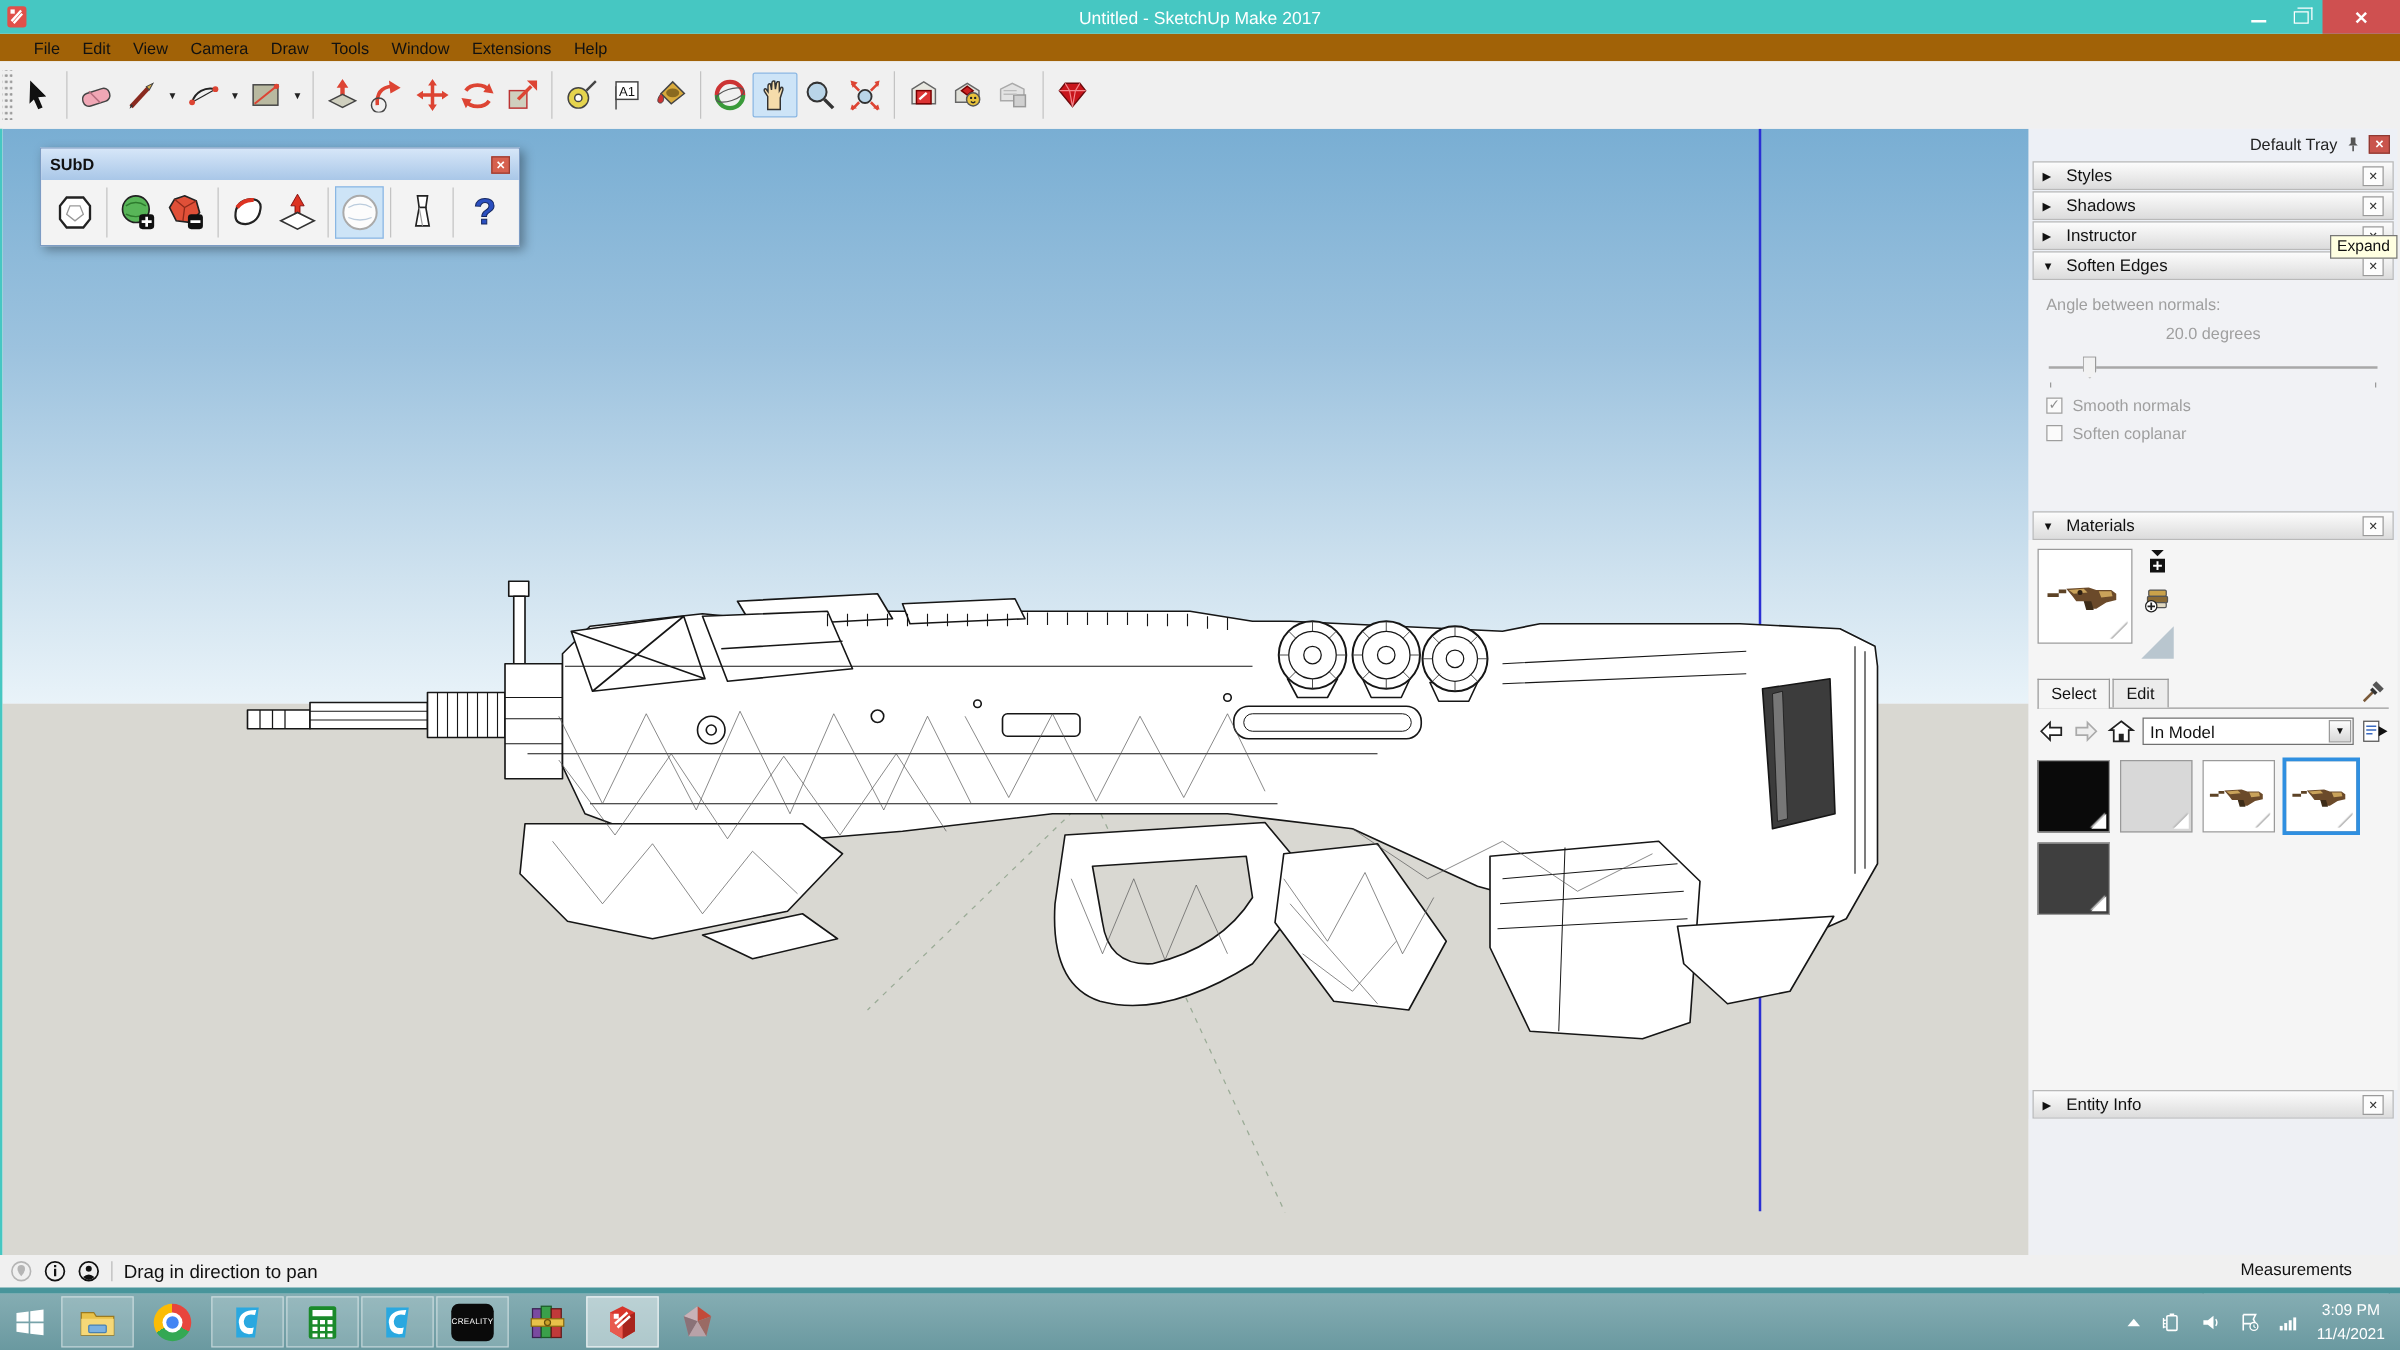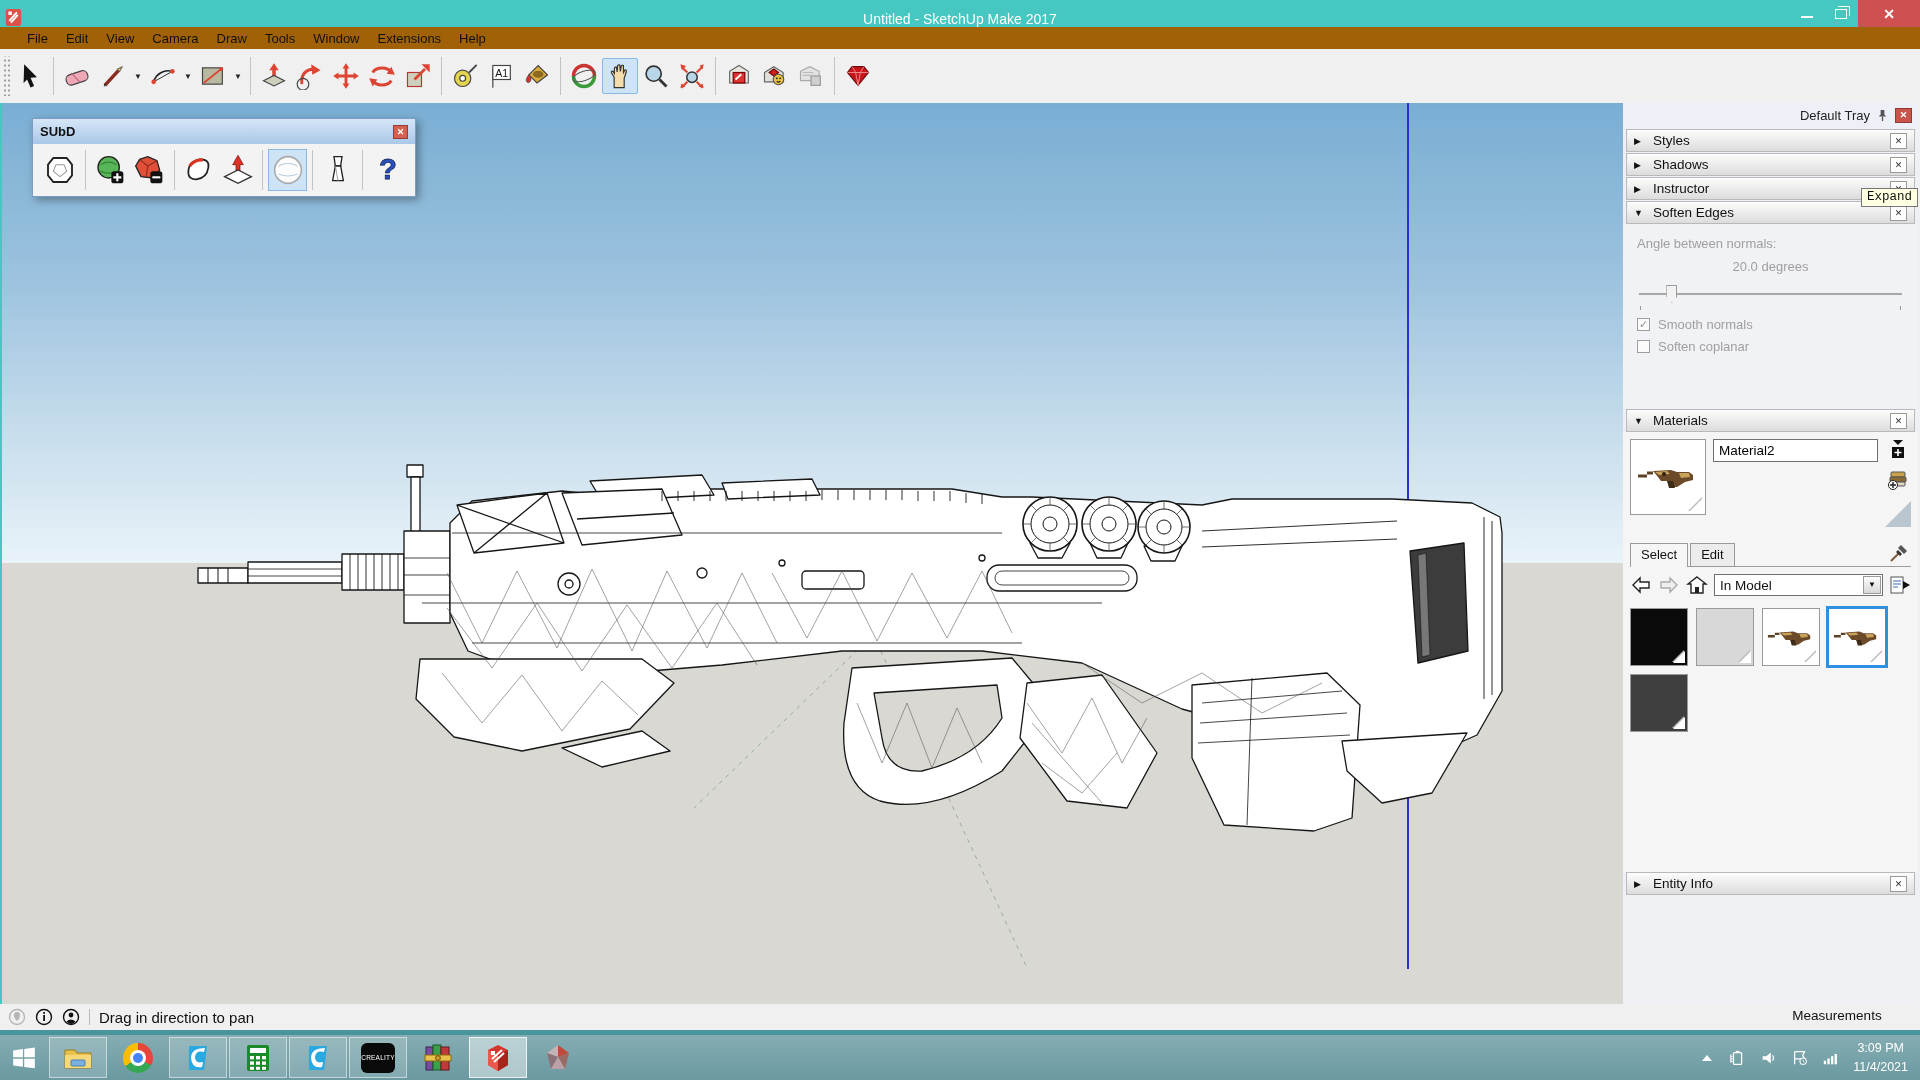--- a/index.html
+++ b/index.html
@@ -2,21 +2,21 @@
 <html><head>
 <meta charset="utf-8">
 <style>
   * { margin:0; padding:0; box-sizing:border-box; }
   html,body { width:1920px; height:1080px; overflow:hidden;
     font-family:"Liberation Sans", sans-serif; font-size:13px; color:#111;
     background:#f0f0f0; }
   .app { position:absolute; inset:0; display:flex; flex-direction:column; }
 
   
-  .titlebar { height:27px; background:#46c7c2; display:flex; align-items:flex-end; position:relative; flex:none; }
+  .titlebar { height:27px; background:#46c7c2; display:flex; align-items:center; position:relative; flex:none; }
   .titlebar .logo { width:17px; height:19px; margin-left:5px; }
   .titlebar .title { position:absolute; left:50%; transform:translateX(-50%); color:#fff; font-size:14px; }
   .win-controls { position:absolute; right:0; top:0; height:100%; display:flex; }
   .win-btn { width:34px; height:100%; display:flex; align-items:center; justify-content:center; color:#fff; }
   .win-btn.min span { display:block; width:12px; height:2px; background:#fff; margin-top:6px; }
   .win-btn.restore .sq { position:relative; width:12px; height:10px; border:1.5px solid #fff; }
   .win-btn.restore .sq:before { content:""; position:absolute; left:2px; top:-4px; width:11px; height:9px; border:1.5px solid #fff; border-bottom:none; border-left:none; }
   .win-btn.close { width:62px; background:#cf5050; font-size:14px; font-weight:bold; }
 
   
@@ -57,21 +57,21 @@
   
   .tray { width:295px; background:#edf0f6; display:flex; flex-direction:column; position:relative; }
   .tray-titlebar { height:25px; display:flex; align-items:center; padding:0 6px; gap:6px; font-size:13px; color:#222; }
   .tray-titlebar .label { flex:1;text-align:right; }
   .tray-close { width:17px; height:15px; background:#c9544c; border:1px solid #8f3a33; color:#fff; font-size:9px; line-height:13px; text-align:center; font-weight:bold; }
   .secbar { height:23px; margin:1px 3px 0 3px; background:linear-gradient(#fcfcfc,#dcdcdc);
     border:1px solid #b9b9b9; display:flex; align-items:center; padding:0 7px; gap:9px; font-size:13.5px; }
   .secbar .arrow { font-size:9px; width:10px; }
   .secbar .label { flex:1; }
   .sec-x { width:17px; height:16px; background:#fdfdfd; border:1px solid #9a9a9a; font-size:9px; line-height:14px; text-align:center; color:#333; }
-  .tooltip { position:absolute; right:0; top:85px; background:#ffffe1; border:1px solid #777; padding:1px 5px 2px 5px; font-size:12.5px; z-index:5;font-family:Liberation Mono, monospace; }
+  .tooltip { position:absolute; right:0; top:85px; background:#ffffe1; border:1px solid #777; padding:1px 5px 2px 5px; font-size:12.5px; z-index:5; }
 
   .soften-body { height:184px; padding:12px 14px 0 14px; color:#9f9f9f; font-size:13px; background:#f1f2f5; }
   .soften-body .val { text-align:center; margin-top:8px; }
   .slider { position:relative; height:26px; margin-top:10px; }
   .slider .track { position:absolute; left:2px; right:2px; top:9px; height:2px; background:#a8a8a8; }
   .slider .thumb { position:absolute; top:1px; left:11%; width:11px; height:18px; background:#f2f2f2; border:1px solid #9a9a9a;
     clip-path:polygon(0 0,100% 0,100% 65%,50% 100%,0 65%); }
   .slider .tick { position:absolute; top:22px; width:1px; height:4px; background:#9a9a9a; }
   .cbrow { display:flex; align-items:center; gap:8px; margin-top:7px; }
   .cb { width:13px; height:13px; background:#fbfbfb; border:1px solid #9e9e9e; font-size:11px; line-height:11px; text-align:center; color:#8f8f8f; }
@@ -540,23 +540,20 @@
             <svg width="62" height="26" viewBox="0 0 62 26">
               <path d="M1 12 H10 M10 9 H16" stroke="#5d4326" stroke-width="3"></path>
               <path d="M16 7 L34 6 L40 8 L52 8 L56 11 L56 16 L48 18 L40 23 L34 23 L30 17 L24 17 L21 13 Z" fill="#6b4a2a"></path>
               <path d="M18 8 L30 7 L33 10 L22 11 Z" fill="#c9a25a"></path>
               <path d="M42 9 L52 9 L53 13 L44 14 Z" fill="#c9a25a"></path>
               <path d="M30 17 L36 17 L38 24 L32 24 Z" fill="#3d2c18"></path>
               <circle cx="27" cy="10" r="2" fill="#2e2013"></circle>
             </svg>
             <div class="corner-tri"></div>
           </div>
-          <div class="mat-mid">
-            <input class="mat-name" value="Material2" style="">
-          </div>
           <div class="mat-icons">
             <svg width="18" height="20" viewBox="0 0 18 20">
                 <polygon points="4,1 14,1 9,6" fill="#111"></polygon>
                 <rect x="3" y="8" width="12" height="11" fill="#111"></rect>
                 <path d="M9 10 V17 M5.5 13.5 H12.5" stroke="#fff" stroke-width="1.6"></path>
               </svg>
             <svg width="22" height="22" viewBox="0 0 22 22">
                 <rect x="4" y="3" width="14" height="5" rx="1" fill="#caa24a" stroke="#555"></rect>
                 <rect x="3" y="8" width="16" height="5" rx="1" fill="#8a6a34" stroke="#555"></rect>
                 <rect x="4" y="13" width="14" height="4" rx="1" fill="#e0d8c0" stroke="#555"></rect>

